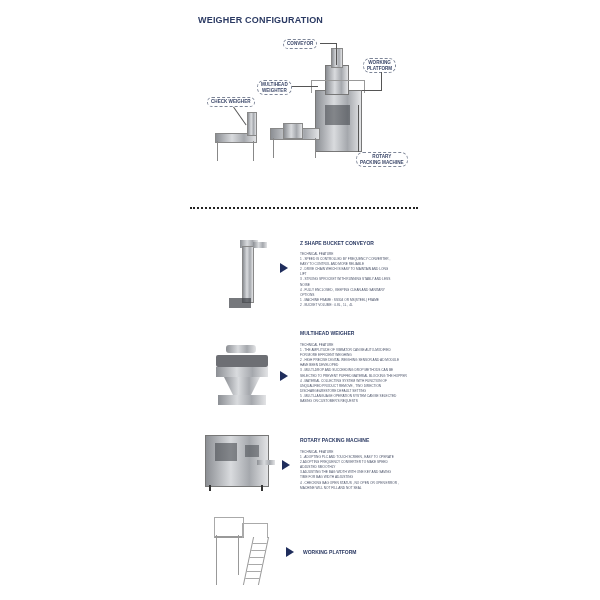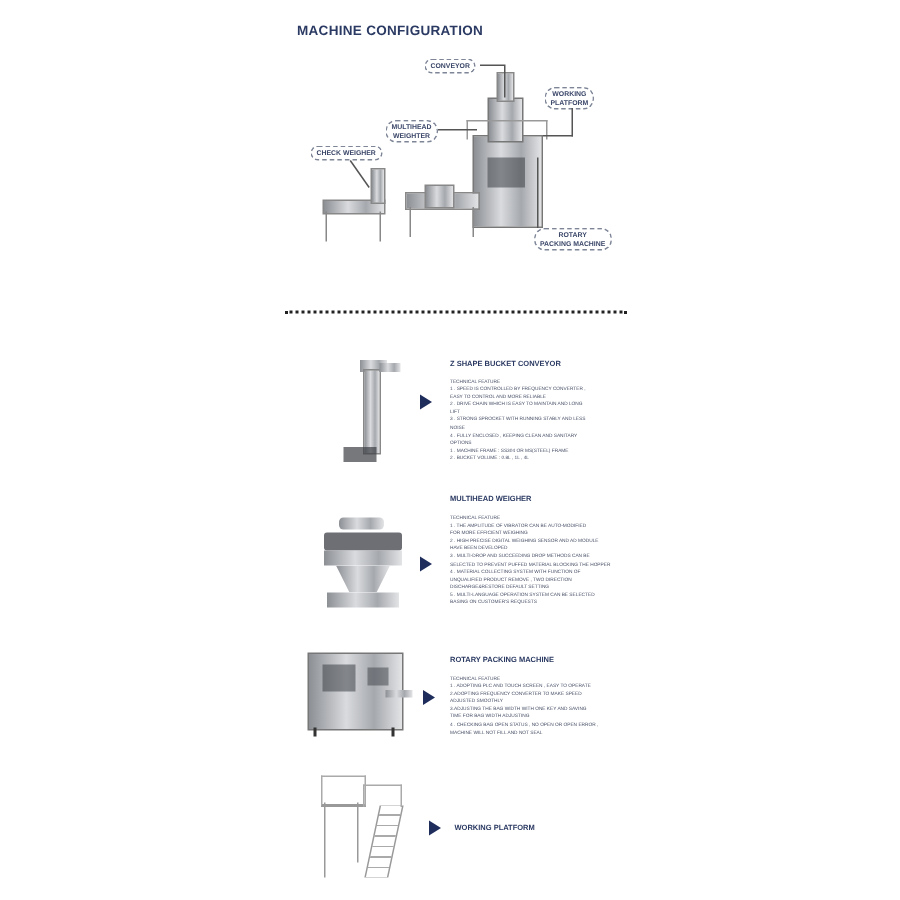--- a/index.html
+++ b/index.html
@@ -13,21 +13,21 @@
   .sec-title { font-size:5px; font-weight:bold; color:#2b3a63; }
   .feat { font-size:3.2px; line-height:5.1px; color:#4a5268; width:118px; }
   .feat div { white-space:nowrap; overflow:hidden; }
   
   .metal { background:linear-gradient(90deg,#8c8f94,#d9dbde 40%,#a5a8ad 70%,#e3e4e6); }
   .dark { background:#3c3f45; }
 </style>
 </head>
 <body>
 
-<div class="abs title">MACHINE CONFIGURATION</div>
+<div class="abs title">WEIGHER CONFIGURATION</div>
 
 <div class="abs" style="left:195px;top:30px;width:225px;height:150px;">
 
   <div class="abs metal" style="left:120px;top:60px;width:45px;height:60px;border:1px solid #777;"></div>
   <div class="abs dark" style="left:130px;top:75px;width:25px;height:20px;opacity:0.55;"></div>
 
   <div class="abs metal" style="left:130px;top:35px;width:22px;height:28px;border:1px solid #777;"></div>
   <div class="abs metal" style="left:136px;top:18px;width:10px;height:18px;border:1px solid #888;"></div>
 
   <div class="abs" style="left:116px;top:50px;width:52px;height:12px;border:1px solid #999;border-bottom:none;"></div>

